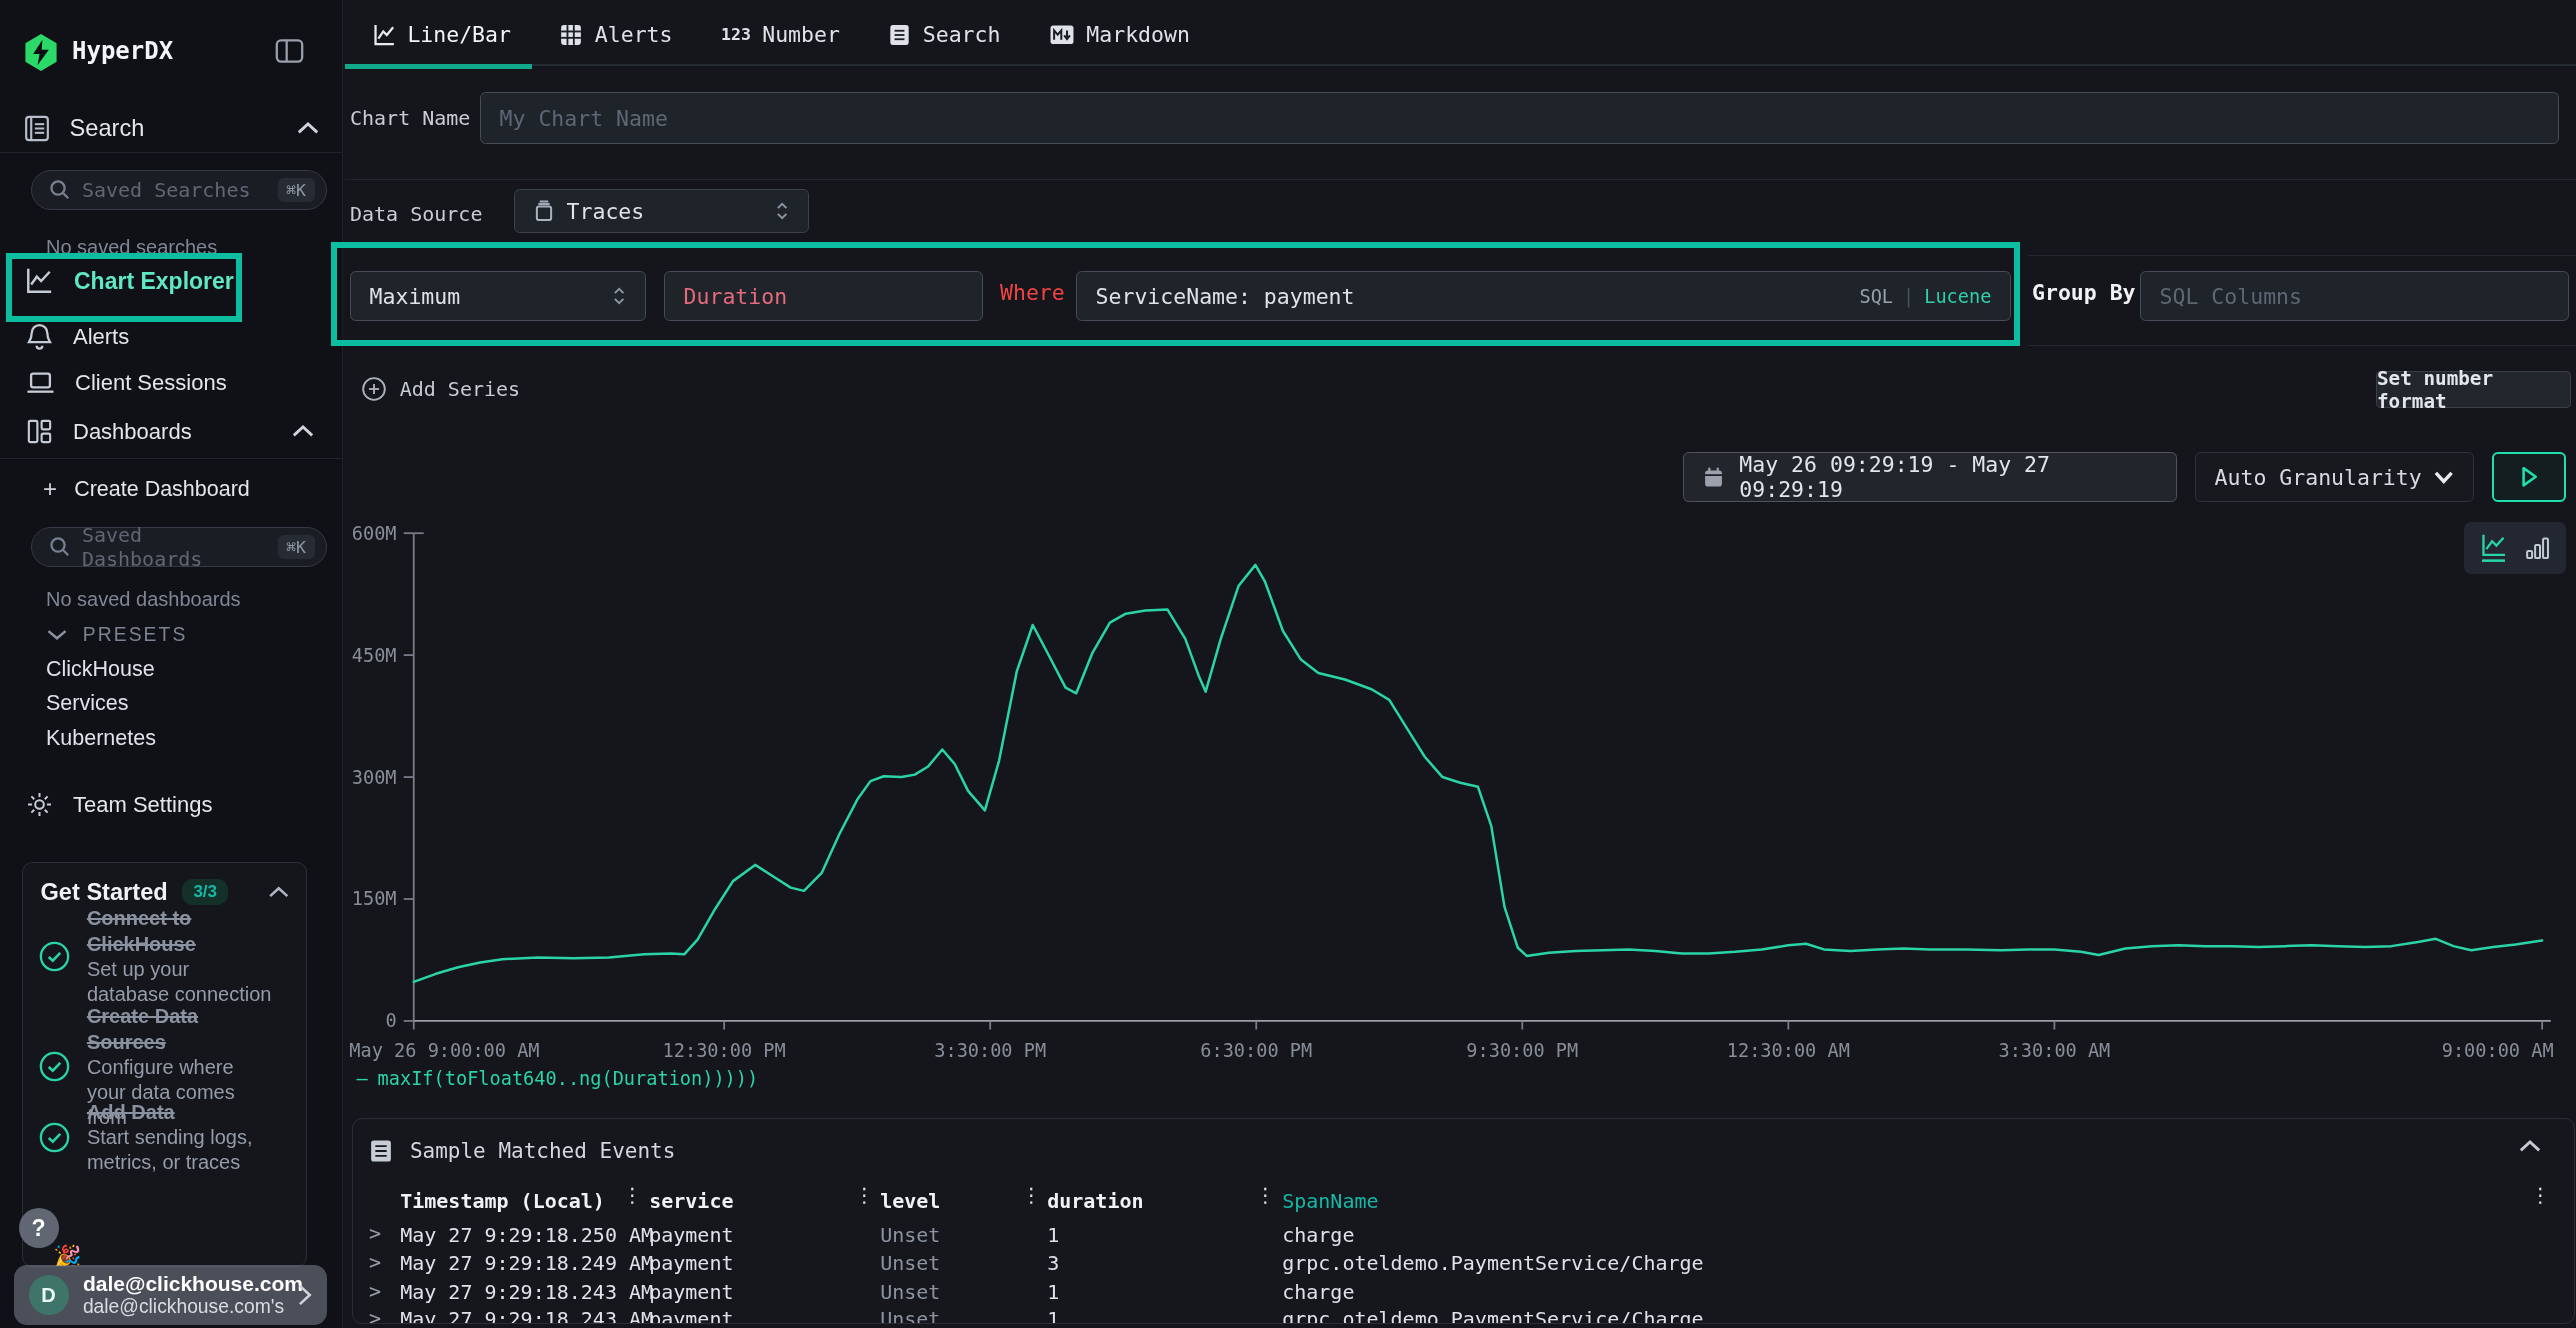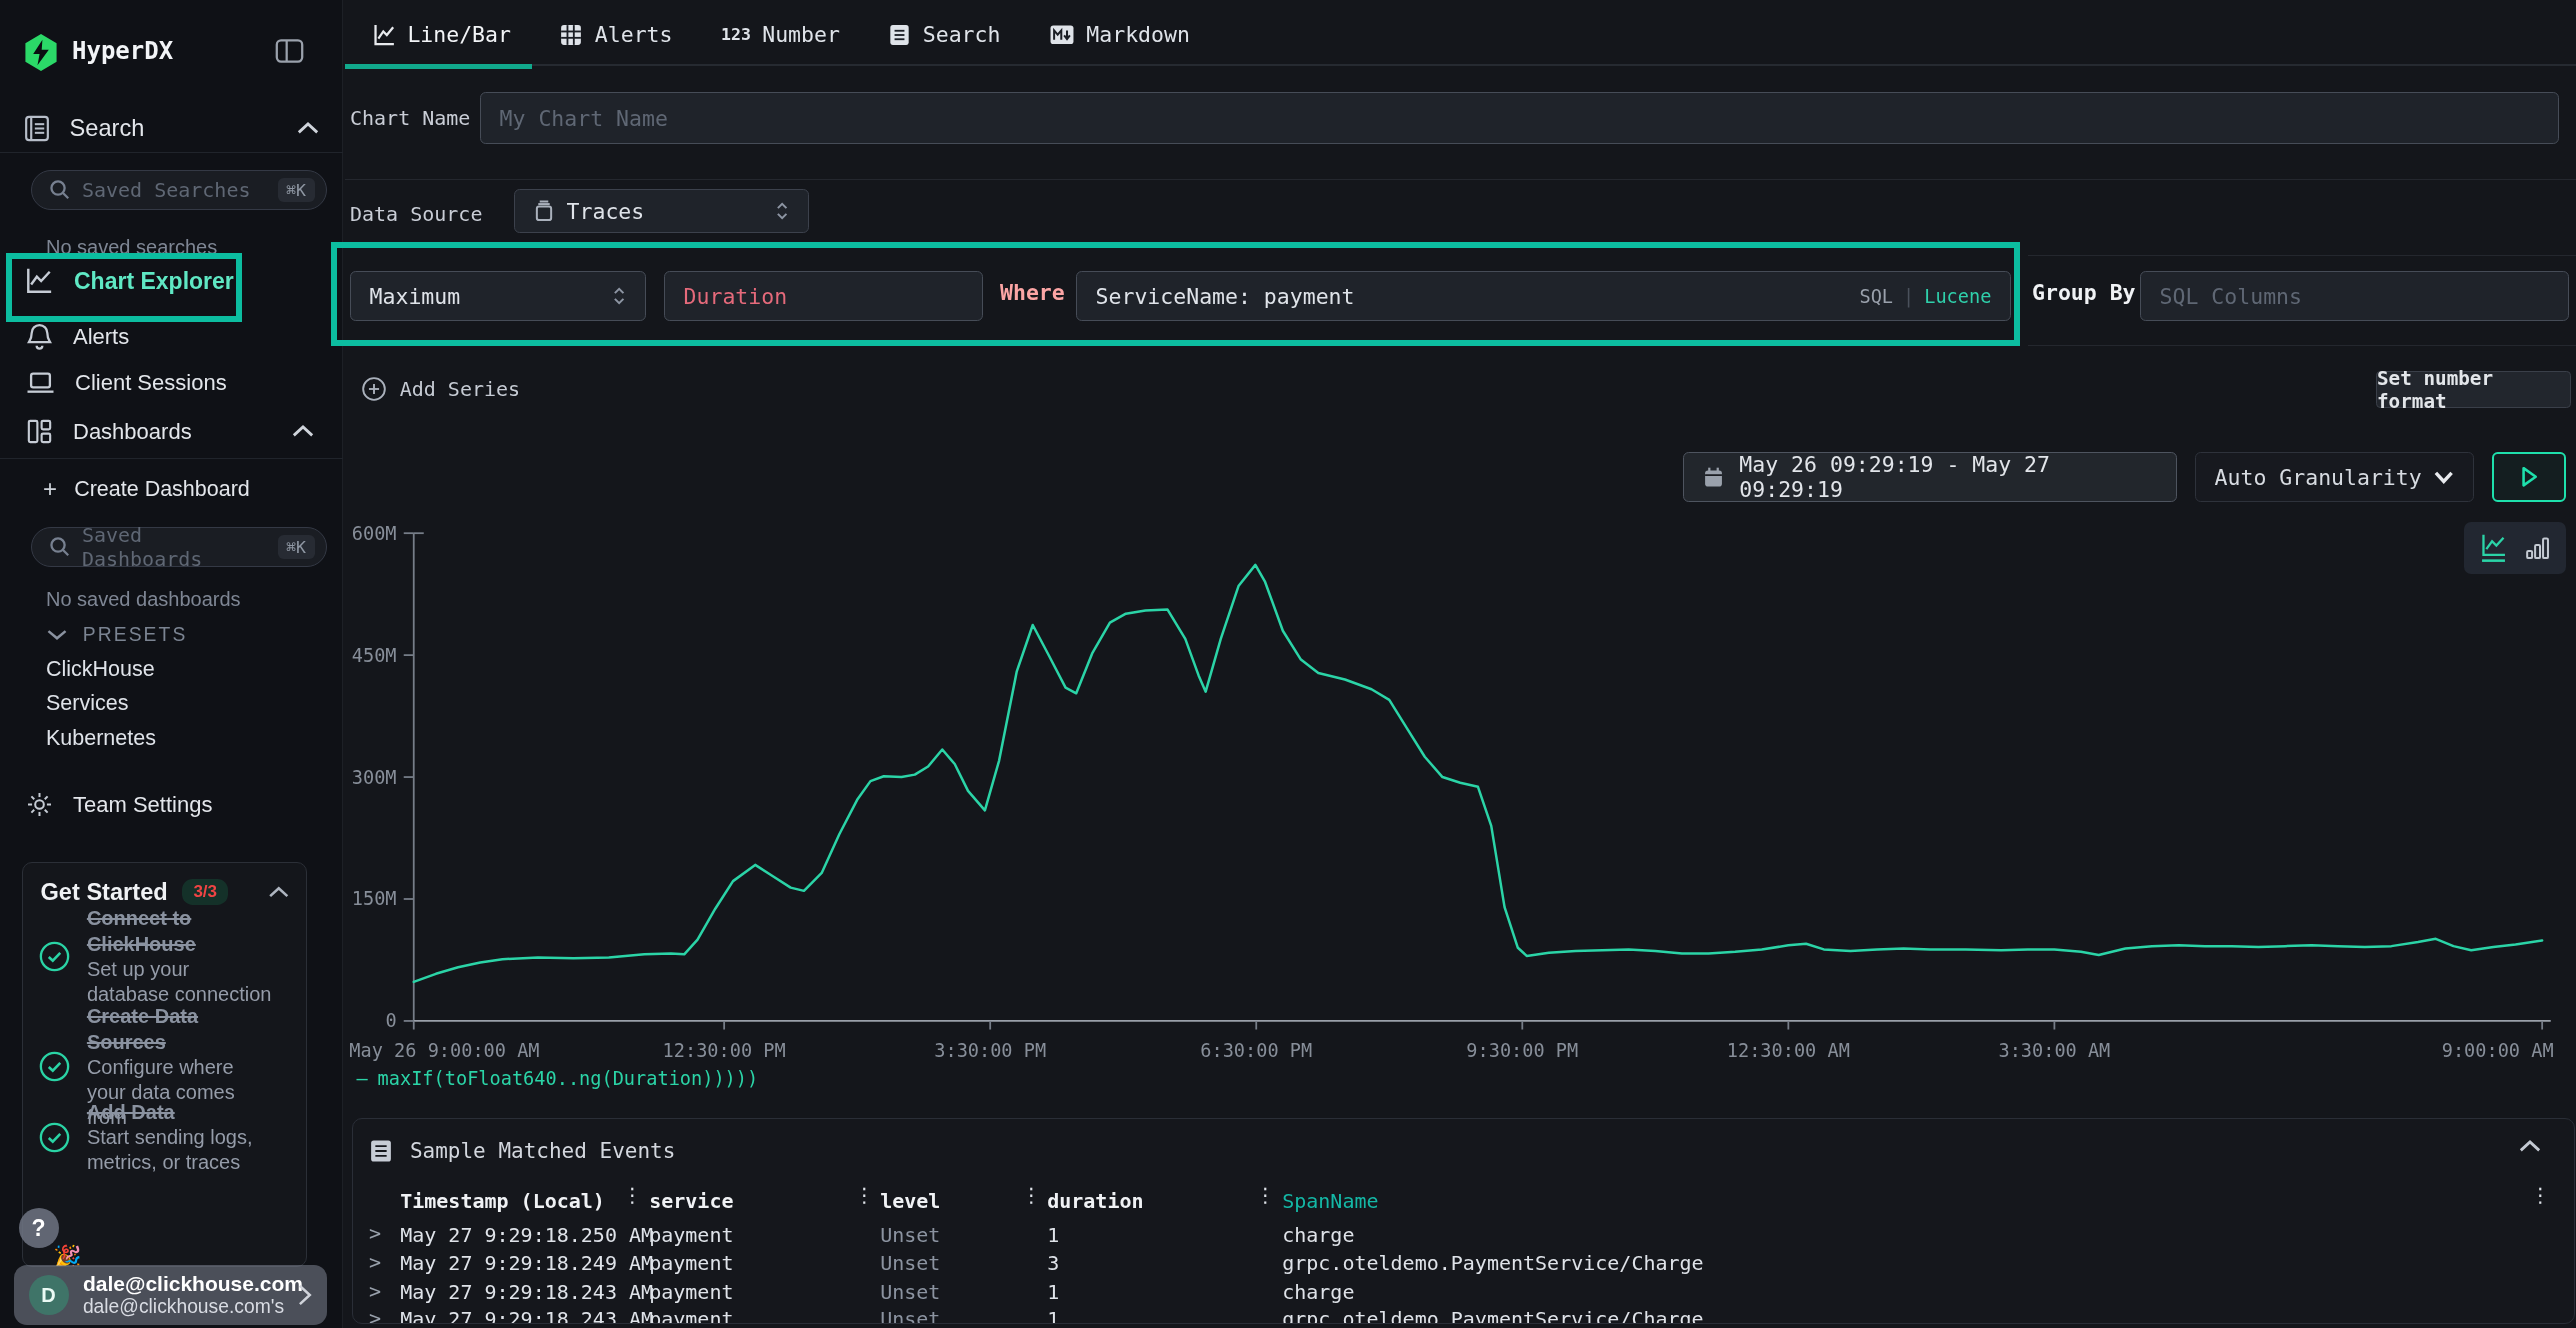--- a/index.html
+++ b/index.html
@@ -20,21 +20,21 @@
   .navrow{position:absolute;display:flex;align-items:center;gap:20px;color:#e3e6eb;font-size:22px}
   .pill{position:absolute;left:31px;width:296px;height:40px;border-radius:20px;background:#1a1d23;border:1.4px solid #343945;display:flex;align-items:center;padding:0 11.4px 0 17px;gap:11.4px}
   .pill .ph{color:#5f6774;font-size:20px;flex:1}
   .kbd{background:#272b33;color:#8f97a3;font-size:16.5px;border-radius:5.7px;padding:2.9px 8.6px}
   .mutetext{color:#7e8694;font-size:20px}
   .annot{position:absolute;border:6.4px solid #0cbda0;pointer-events:none;z-index:40}
   .gs-card{position:absolute;left:21.5px;top:862px;width:285px;height:405px;border:1.4px solid #2b2f37;border-radius:10px;background:#14161b}
   .gs-item{position:absolute;left:15.7px;width:249px;display:flex;gap:15.7px;align-items:center}
   .gs-title{color:#8a92a0;font-size:20px;font-weight:bold;text-decoration:line-through;line-height:26px}
   .gs-desc{color:#959ca9;font-size:20px;line-height:25px}
-  .badge{background:#143129;color:#ef4444;font-size:17px;font-weight:bold;border-radius:10.7px;padding:2.9px 11.4px}
+  .badge{background:#143129;color:#14b8a6;font-size:17px;font-weight:bold;border-radius:10.7px;padding:2.9px 11.4px}
   
   #main{position:absolute;left:345px;top:0;width:2231px;height:940px}
   .tabbar{position:absolute;left:0;top:0;width:2231px;height:69px;display:flex;align-items:stretch}
   .tab{position:relative;display:flex;align-items:center;gap:11.4px;padding:0 21.5px 0 27px;color:#dfe3e9;font-size:21.5px}
   .tab .ul{position:absolute;left:0;right:0;bottom:0;height:5px;background:#11a98c}
   .tab-baseline{position:absolute;left:0;right:0;top:64px;height:2.1px;background:#262a31}
   .flabel{color:#c9cdd6;font-size:20px}
   .ipt{background:var(--input-bg);border:1.4px solid #464c57;border-radius:5.7px;color:#dfe3e9;display:flex;align-items:center;padding:0 18.6px;font-family:"DejaVu Sans Mono",monospace;font-size:21.5px}
   input.ipt::placeholder{color:#5f6774}
   .axis-label{font-family:"DejaVu Sans Mono",monospace;font-size:26px;fill:#878e99}
@@ -297,21 +297,21 @@
     <div class="abs ipt" style="left:5px;top:271px;width:296px;height:50px;justify-content:space-between">
       <span>Maximum</span>
       <svg width="14.3" height="20" viewBox="0 0 10 14">
         <polyline points="2,5 5,2 8,5" fill="none" stroke="#8d95a3" stroke-width="1.4"></polyline>
         <polyline points="2,9 5,12 8,9" fill="none" stroke="#8d95a3" stroke-width="1.4"></polyline>
       </svg>
     </div>
     <div class="abs ipt" style="left:319px;top:271px;width:319px;height:50px">
       <span style="color:var(--red)">Duration</span>
     </div>
-    <div class="abs mono" style="left:655px;top:280px;font-size:21.5px;font-weight:bold;color:#fca5a5">Where</div>
+    <div class="abs mono" style="left:655px;top:280px;font-size:21.5px;font-weight:normal;color:#ef4444">Where</div>
     <div class="abs ipt" style="left:731px;top:271px;width:935px;height:50px">
       <span>ServiceName: payment</span>
       <span style="margin-left:auto;display:flex;align-items:center;gap:10px;font-size:18.6px">
         <span style="color:#9aa1ac">SQL</span>
         <span style="color:#4a515c">|</span>
         <span style="color:#2fd0ab">Lucene</span>
       </span>
     </div>
     <div class="abs mono" style="left:1687px;top:280px;font-size:21.5px;font-weight:bold;color:#f0f2f5">Group By</div>
     <div class="abs ipt" style="left:1795px;top:271px;width:429px;height:50px">

